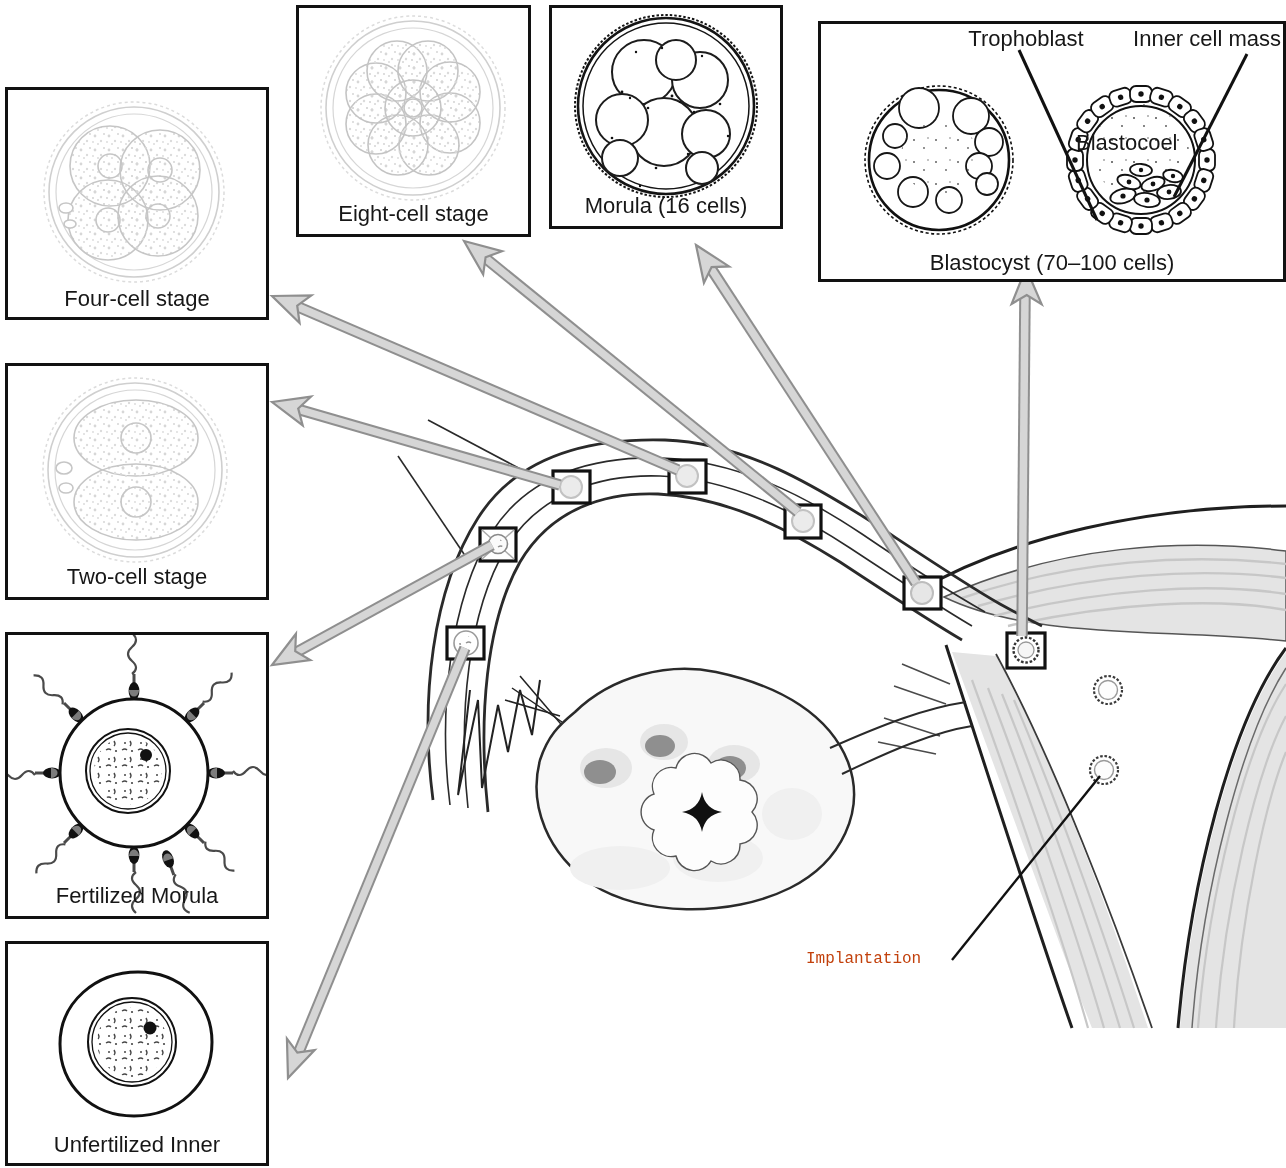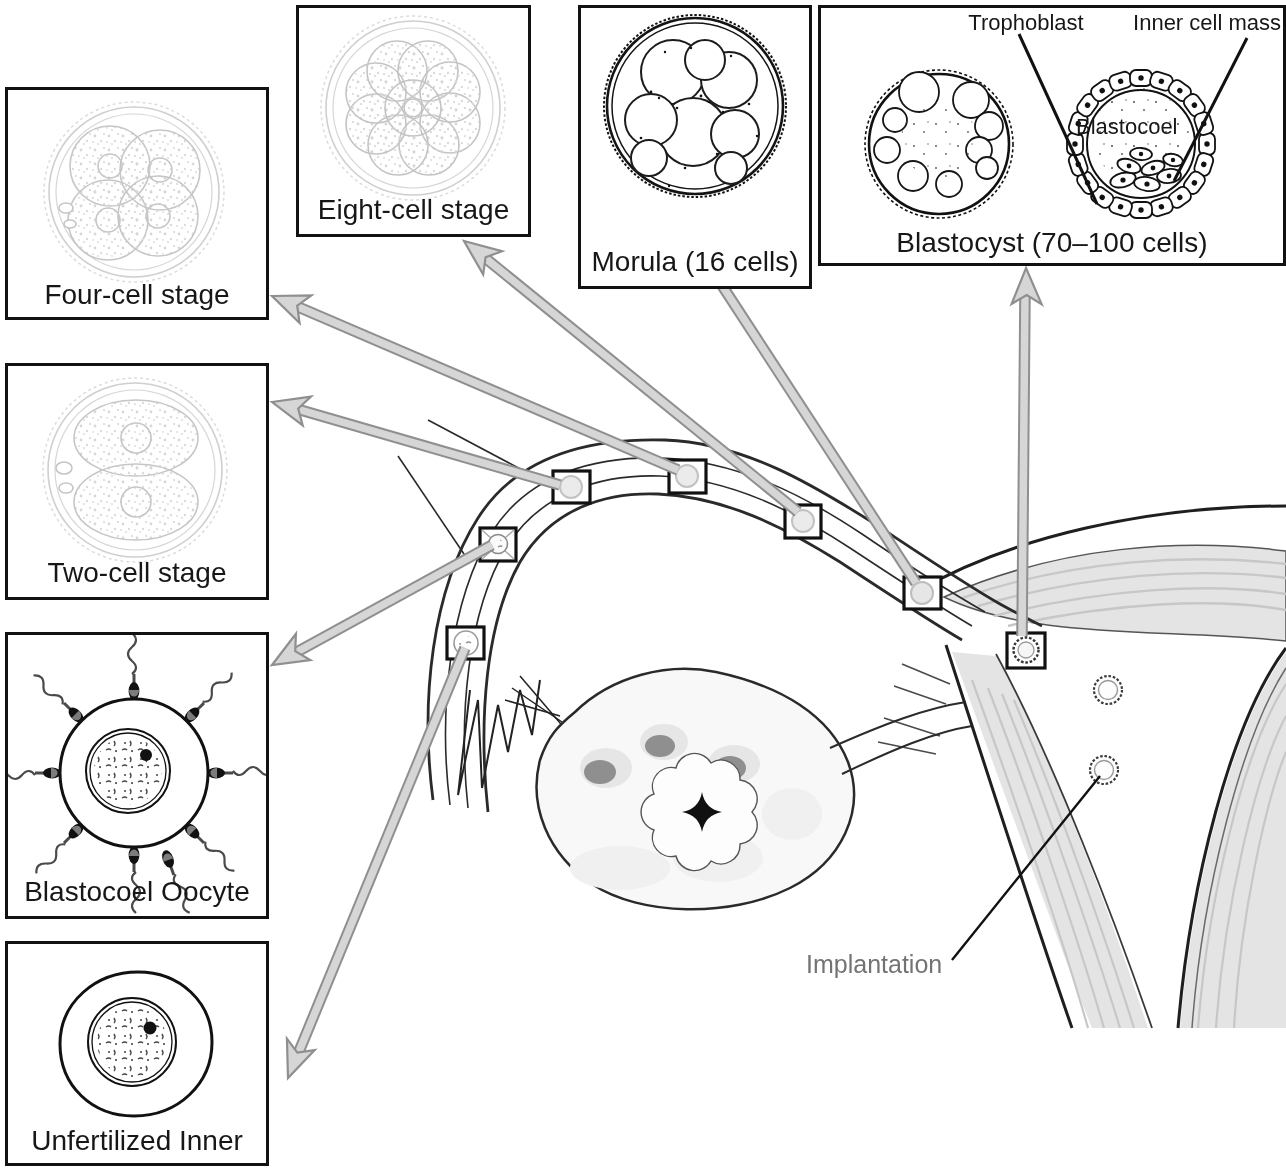--- a/index.html
+++ b/index.html
@@ -1,24 +1,24 @@
 <!DOCTYPE html>
 <html><head>
 <meta charset="utf-8">
 <style>
   html,body{margin:0;padding:0;background:#fff;}
   .canvas{position:relative;width:1286px;height:1168px;background:#fff;overflow:hidden;
           font-family:"Liberation Sans", sans-serif;color:#111;}
   .anatomy-svg{position:absolute;left:0;top:0;}
   .stage-box{position:absolute;border:3px solid #121212;background:#fff;box-sizing:border-box;}
   .stage-box svg{position:absolute;left:0;top:0;}
-  .stage-label{position:absolute;left:0;right:0;text-align:center;font-size:28px;line-height:1.1;
+  .stage-label{position:absolute;left:0;right:0;text-align:center;font-size:22px;line-height:1.1;
                color:#171717;white-space:nowrap;}
   .anno-label{position:absolute;font-size:22px;color:#171717;white-space:nowrap;}
-  .free-label{position:absolute;font-size:25px;color:#737373;white-space:nowrap;}
+  .free-label{position:absolute;font-size:16px;color:#c2410c;white-space:nowrap;font-family:Liberation Mono, monospace;}
 </style>
 </head>
 <body>
 
 <div class="canvas">
 
 <svg width="0" height="0" style="position:absolute" aria-hidden="true">
   <defs>
     <pattern id="spkL" width="14" height="14" patternUnits="userSpaceOnUse">
       <circle cx="3" cy="4" r="1.4" fill="#d7d7d7"></circle>
@@ -269,21 +269,21 @@
       <use href="#sperm" transform="translate(184,80)  rotate(135)"></use>
       <use href="#sperm" transform="translate(208,138) rotate(180)"></use>
       <use href="#sperm" transform="translate(184,196) rotate(225)"></use>
       <use href="#sperm" transform="translate(126,220) rotate(270)"></use>
       <use href="#sperm" transform="translate(68,196)  rotate(315)"></use>
       <use href="#sperm" transform="translate(44,138)  rotate(0)"></use>
       <use href="#sperm" transform="translate(68,80)   rotate(45)"></use>
       <use href="#sperm" transform="translate(160,224) rotate(250)"></use>
     </g>
   </svg>
-  <div class="stage-label" style="bottom:8px">Blastocoel Oocyte</div>
+  <div class="stage-label" style="bottom:8px">Fertilized Morula</div>
 </div>
 
 <div class="stage-box" style="left:5px;top:941px;width:264px;height:225px">
   <svg width="258" height="219" viewBox="0 0 258 219">
     <path d="M52,100 C52,58 88,28 130,28 C172,28 204,58 204,98 C204,140 170,172 126,172 C84,172 52,142 52,100 Z" fill="#fff" stroke="#111" stroke-width="3"></path>
     <circle cx="124" cy="98" r="44" fill="#fff" stroke="#111" stroke-width="2"></circle>
     <circle cx="124" cy="98" r="40" fill="none" stroke="#111" stroke-width="1.3"></circle>
     <circle cx="124" cy="98" r="35" fill="url(#spkD)" opacity="0.85"></circle>
     <circle cx="142" cy="84" r="6.5" fill="#111"></circle>
   </svg>
@@ -304,21 +304,21 @@
           <circle cx="98" cy="63" r="30" fill="url(#spkL)"></circle>
       <circle cx="129" cy="63" r="30" fill="url(#spkL)"></circle>
           <circle cx="151" cy="84" r="30" fill="url(#spkL)"></circle>
       <circle cx="114" cy="100" r="28" fill="url(#spkL)"></circle>
       <circle cx="114" cy="100" r="9" fill="none"></circle>
     </g>
   </svg>
   <div class="stage-label" style="bottom:8px">Eight-cell stage</div>
 </div>
 
-<div class="stage-box" style="left:578px;top:5px;width:234px;height:284px">
+<div class="stage-box" style="left:549px;top:5px;width:234px;height:224px">
   <svg width="228" height="226" viewBox="0 0 228 226">
     <circle cx="114" cy="98" r="91" fill="none" stroke="#141414" stroke-width="2" stroke-dasharray="2.5 2"></circle>
     <circle cx="114" cy="98" r="88" fill="none" stroke="#141414" stroke-width="2.6"></circle>
     <circle cx="114" cy="98" r="83" fill="none" stroke="#141414" stroke-width="1.5"></circle>
     <g fill="#fff" stroke="#1c1c1c" stroke-width="2">
       <circle cx="92" cy="64" r="32"></circle>
           <circle cx="148" cy="72" r="28"></circle>
       <circle cx="112" cy="124" r="34"></circle>
           <circle cx="70" cy="112" r="26"></circle>
       <circle cx="154" cy="126" r="24"></circle>
@@ -340,21 +340,21 @@
           <circle cx="110" cy="40" r="1.2"></circle>
           <circle cx="84" cy="44" r="1.2"></circle>
       <circle cx="150" cy="48" r="1.2"></circle>
           <circle cx="176" cy="128" r="1.2"></circle>
           <circle cx="88" cy="178" r="1.2"></circle>
     </g>
   </svg>
   <div class="stage-label" style="bottom:8px">Morula (16 cells)</div>
 </div>
 
-<div class="stage-box" style="left:818px;top:5px;width:468px;height:261px">
+<div class="stage-box" style="left:818px;top:21px;width:468px;height:261px">
   <svg width="460" height="255" viewBox="0 0 460 255">
     <g>
       <circle cx="118" cy="136" r="74" fill="none" stroke="#111" stroke-width="1.6" stroke-dasharray="3 2.5"></circle>
       <circle cx="118" cy="136" r="70" fill="#fff" stroke="#111" stroke-width="2.6"></circle>
       <g fill="#fff" stroke="#161616" stroke-width="1.8">
         <circle cx="150" cy="92" r="18"></circle>
             <circle cx="168" cy="118" r="14"></circle>
             <circle cx="158" cy="142" r="13"></circle>
         <circle cx="98" cy="84" r="20"></circle>
             <circle cx="74" cy="112" r="12"></circle>

